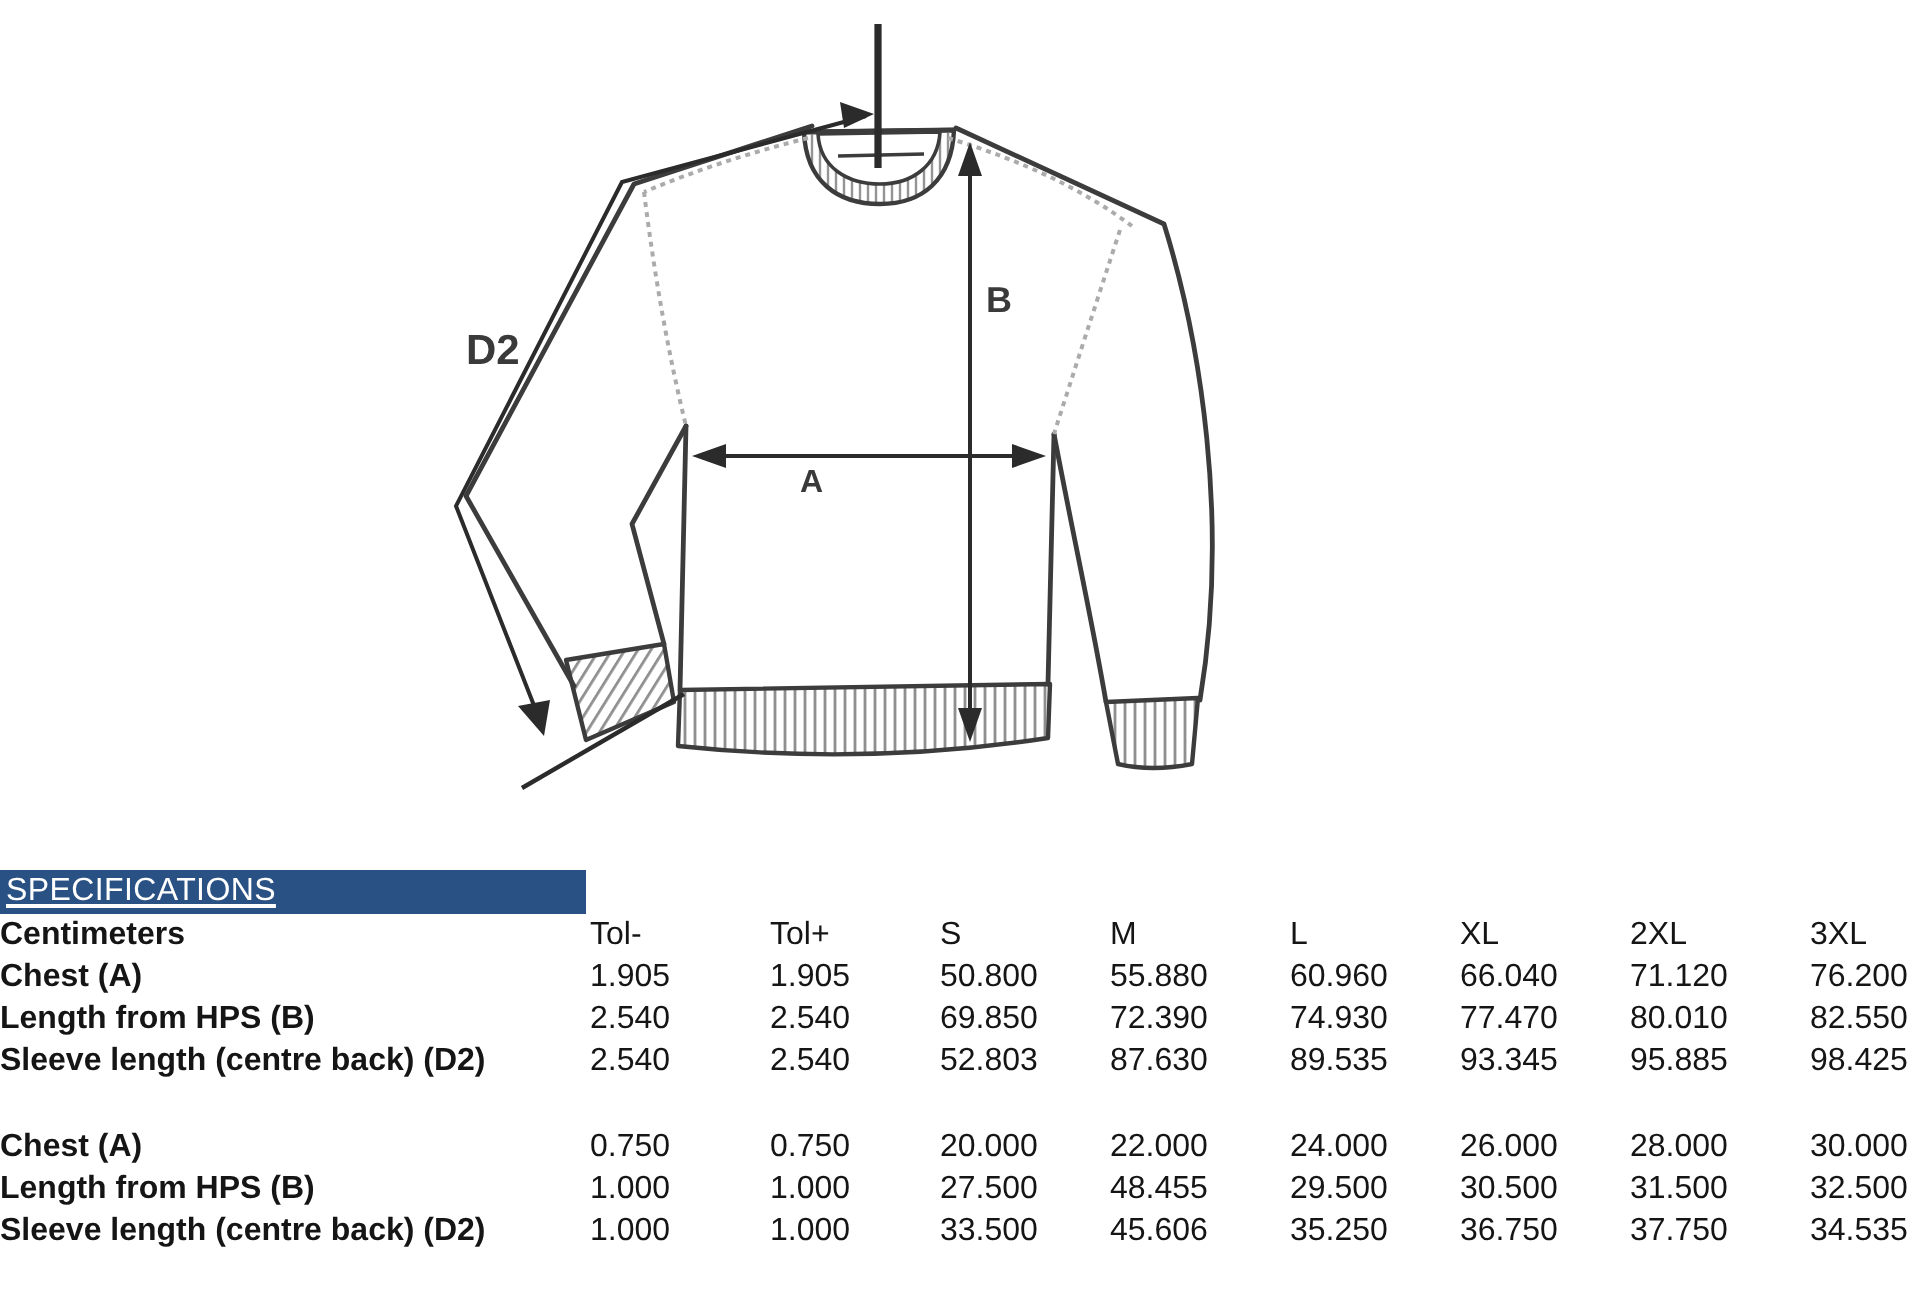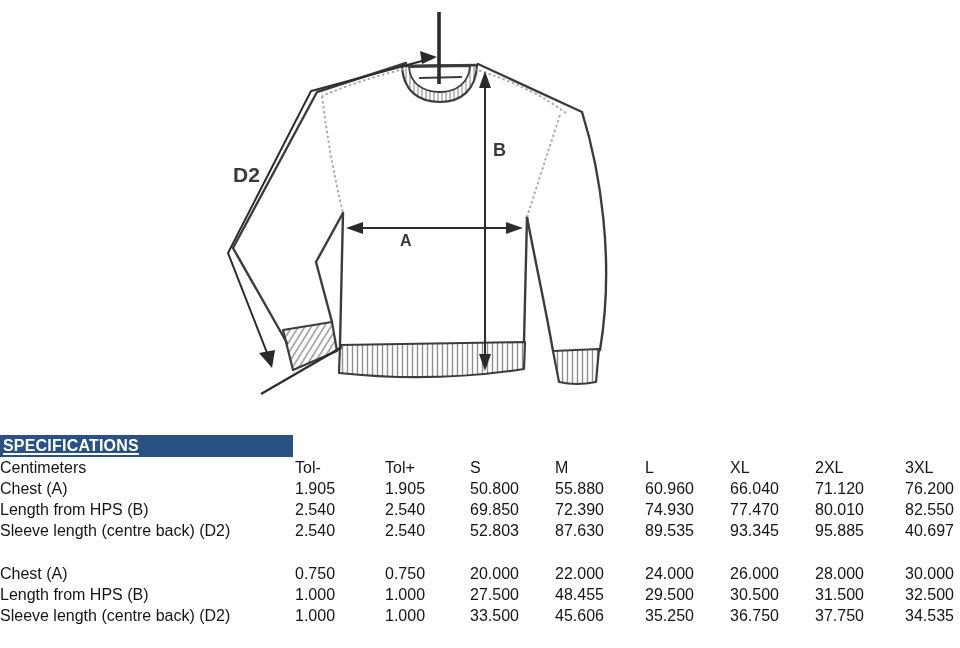--- a/index.html
+++ b/index.html
@@ -16,30 +16,30 @@
     position:relative;width:960px;height:648px;background:var(--background);
     overflow:hidden;
   }
   .diagram-wrap{position:absolute;top:0;left:0;width:960px;height:434px;}
   .spec{position:absolute;top:435px;left:0;width:960px;}
   .spec-header{
     width:293px;height:22px;background:var(--header-bar);
     display:flex;align-items:center;
   }
   .spec-header span{
-    color:var(--header-text);font-weight:bold;font-size:16px;padding-left:3px;
+    color:var(--header-text);font-weight:normal;font-size:16px;padding-left:3px;
     text-decoration:underline;text-decoration-thickness:2px;text-underline-offset:2px;
     letter-spacing:0.2px;
   }
   table.spec-table{border-collapse:collapse;table-layout:fixed;width:960px;margin-top:0;}
   table.spec-table td{
     font-size:16px;height:21px;padding:0;vertical-align:middle;white-space:nowrap;
     overflow:hidden;color:var(--text);
   }
-  td.rowlabel{font-weight:normal;padding-left:4px;}
+  td.rowlabel{font-weight:bold;padding-left:4px;}
   td.colhead{font-weight:normal;}
   tr.spacer td{height:22px;}
   .c0{width:295px}.c1{width:90px}.c2{width:85px}.c3{width:85px}.c4{width:90px}
   .c5{width:85px}.c6{width:85px}.c7{width:90px}.c8{width:55px}
 </style>
 </head>
 <body>
 
 <div class="screen">
 
@@ -167,21 +167,21 @@
       </tr>
       <tr>
         <td class="rowlabel">Sleeve length (centre back) (D2)</td>
         <td>2.540</td>
         <td>2.540</td>
         <td>52.803</td>
         <td>87.630</td>
         <td>89.535</td>
         <td>93.345</td>
         <td>95.885</td>
-        <td>40.697</td>
+        <td>98.425</td>
       </tr>
 
       <tr class="spacer">
             <td colspan="9"></td>
           </tr>
 
 
       <tr>
         <td class="rowlabel">Chest (A)</td>
         <td>0.750</td>

